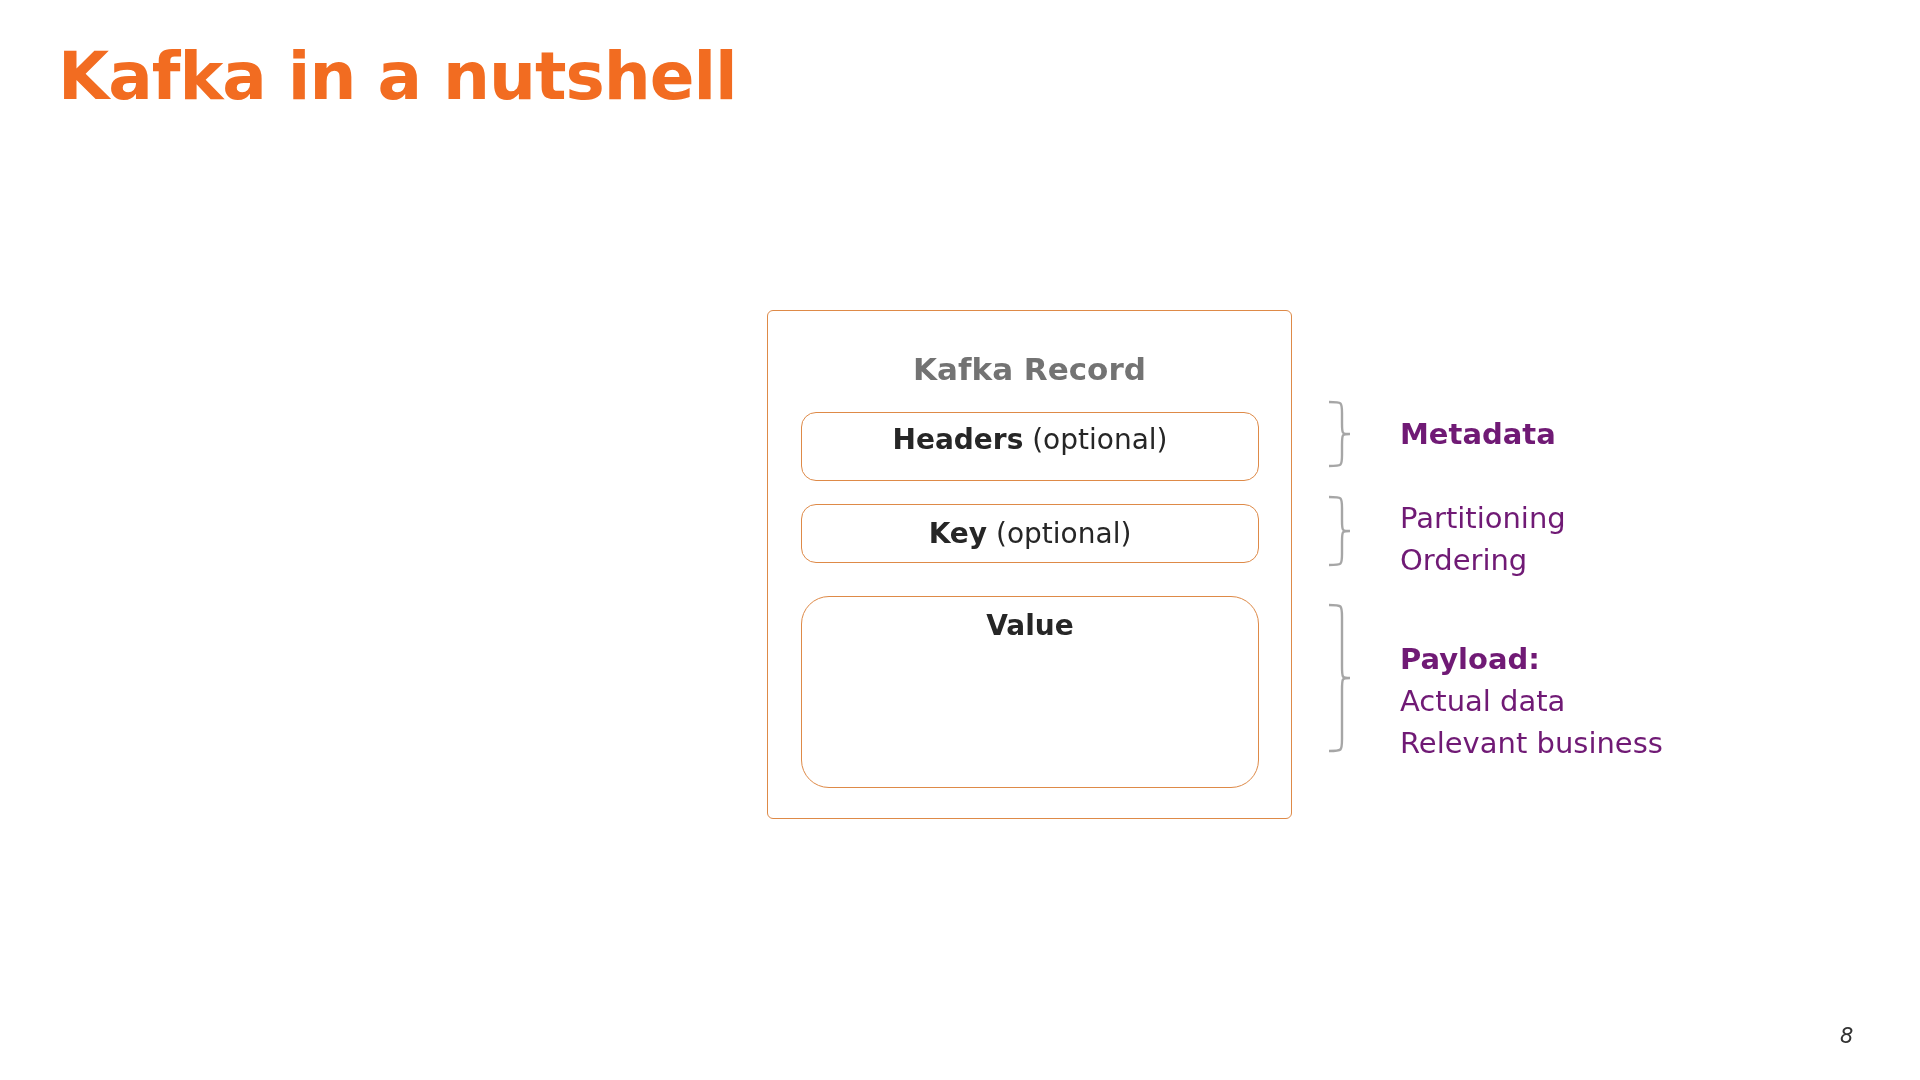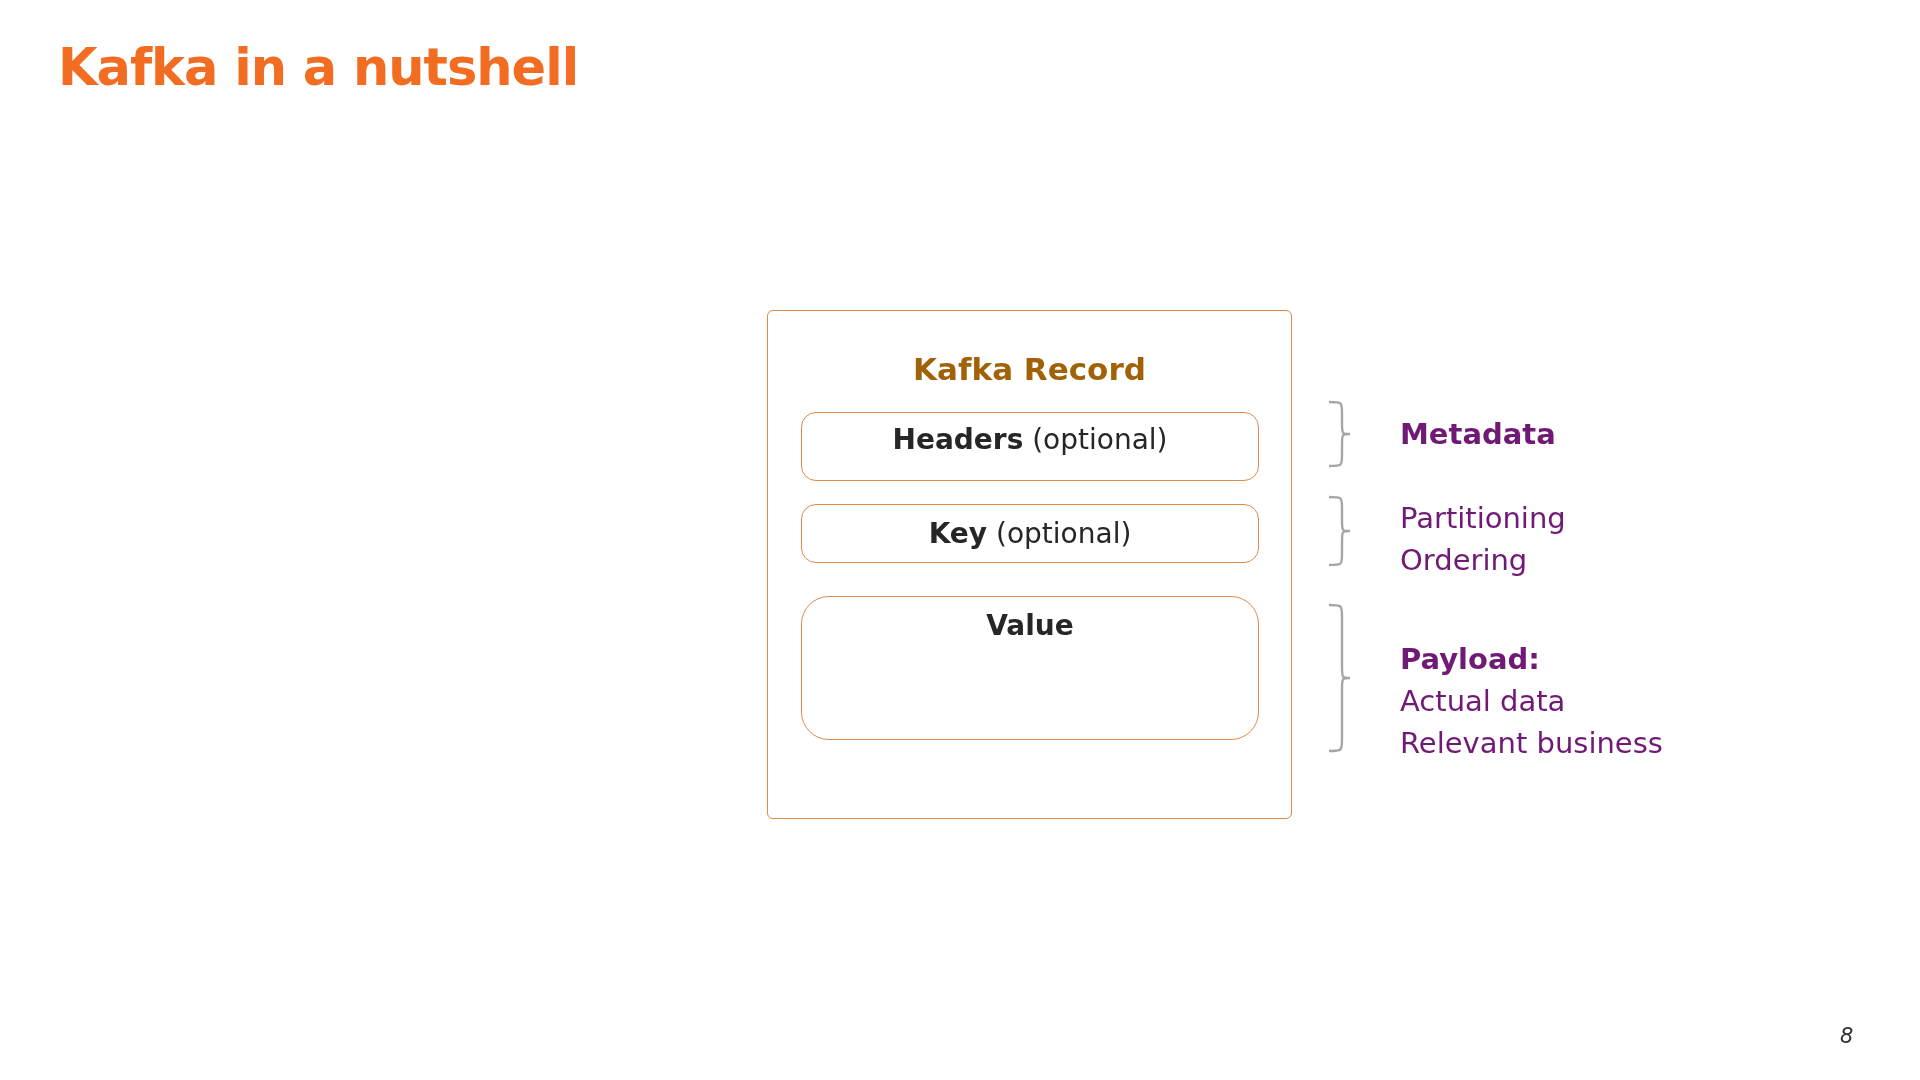--- a/index.html
+++ b/index.html
@@ -13,21 +13,21 @@
     width: 1920px;
     height: 1080px;
     background: #ffffff;
     overflow: hidden;
     color: #262626;
   }
   .slide-title {
     position: absolute;
     left: 58px;
     top: 38px;
-    font-size: 51px;
+    font-size: 66px;
     font-weight: 800;
     letter-spacing: -1px;
     color: #F26C21;
     white-space: nowrap;
   }
   
   .record-box {
     position: absolute;
     left: 767px;
     top: 310px;
@@ -38,21 +38,21 @@
     box-sizing: border-box;
   }
   .record-title {
     position: absolute;
     left: 0;
     top: 40px;
     width: 100%;
     text-align: center;
     font-size: 31px;
     font-weight: 700;
-    color: #a16207;
+    color: #737373;
   }
   .inner-box {
     position: absolute;
     left: 33px;
     width: 458px;
     border: 1.6px solid #DE8A48;
     border-radius: 15px;
     box-sizing: border-box;
     display: flex;
     justify-content: center;
@@ -68,21 +68,21 @@
     padding-top: 10px;
     justify-content: center;
   }
   .box-key {
     top: 193px;
     height: 59px;
     align-items: center;
   }
   .box-value {
     top: 285px;
-    height: 144px;
+    height: 192px;
     border-radius: 28px;
     align-items: flex-start;
     padding-top: 12px;
     justify-content: center;
   }
   
   .brace {
     position: absolute;
     left: 1326px;
   }

